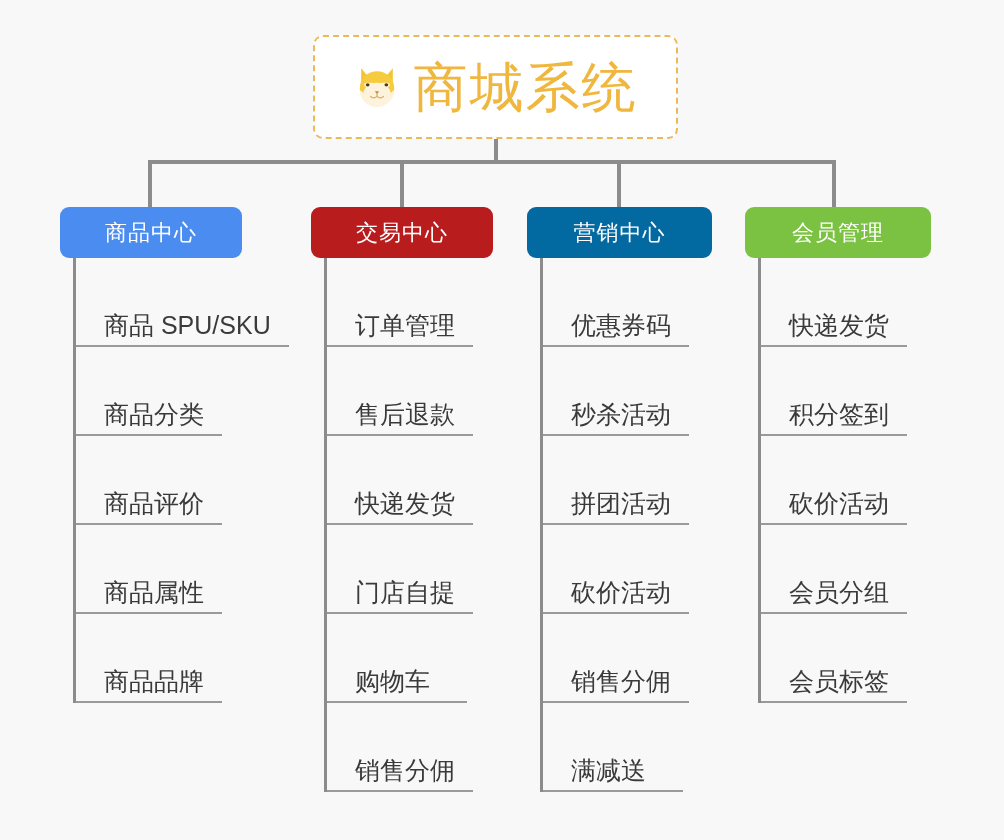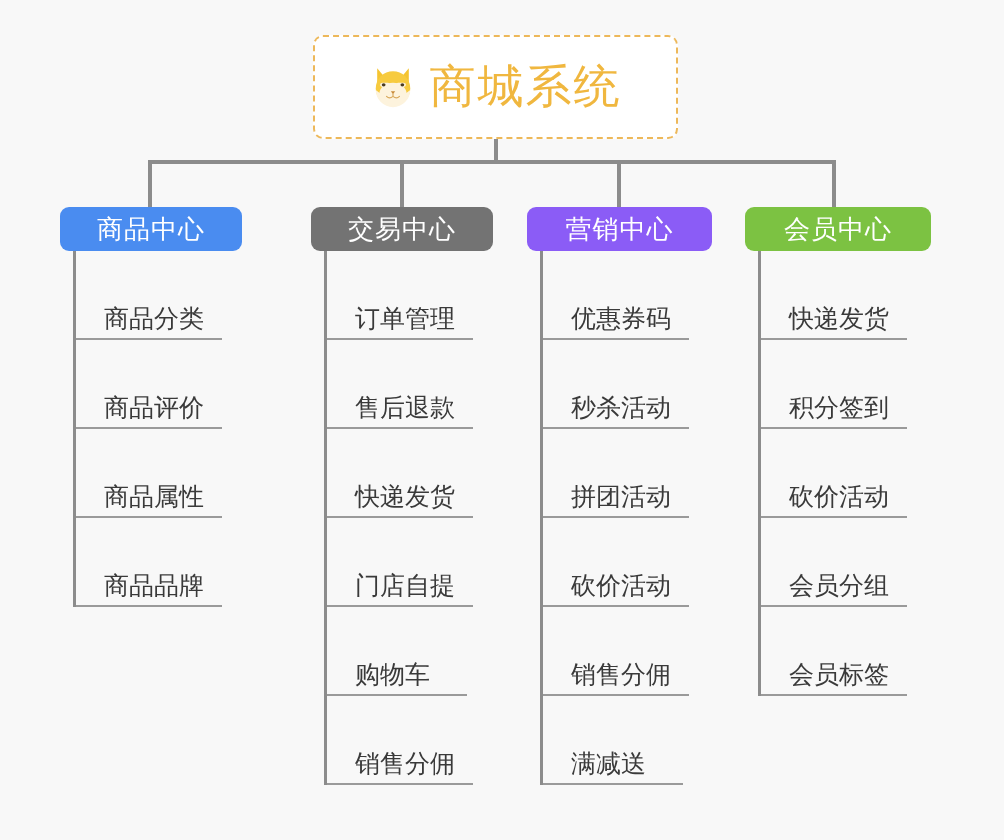--- a/index.html
+++ b/index.html
@@ -37,26 +37,25 @@
     justify-content: center;
     gap: 14px;
   }
   .root-icon {
     width: 46px;
     height: 46px;
     flex: 0 0 auto;
     display: block;
   }
   .root-title {
-    font-size: 46px;
+    font-size: 54px;
     line-height: 1;
     color: #f0b73f;
     letter-spacing: 2px;
     white-space: nowrap;
-    font-family: Liberation Serif, serif;
   }
 
   
   .conn {
     position: absolute;
     background: #8c8c8c;
   }
   .conn-stem {       
     left: 494px;
     top: 139px;
@@ -84,33 +83,33 @@
     position: absolute;
     top: 207px;
   }
   .cat-1 { left: 60px;  }
   .cat-2 { left: 311px; }
   .cat-3 { left: 527px; }
   .cat-4 { left: 745px; }
 
   .cat-header {
     box-sizing: border-box;
-    height: 44px;
+    height: 51px;
     border-radius: 9px;
     display: flex;
     align-items: center;
     justify-content: center;
     color: #ffffff;
-    font-size: 26px;
+    font-size: 22px;
     letter-spacing: 1px;
     white-space: nowrap;
   }
   .cat-1 .cat-header { width: 182px; background: #4a8cf0; }
-  .cat-2 .cat-header { width: 182px; background: #737373; }
-  .cat-3 .cat-header { width: 185px; background: #8b5cf6; }
+  .cat-2 .cat-header { width: 182px; background: #b91c1c; }
+  .cat-3 .cat-header { width: 185px; background: #0369a1; }
   .cat-4 .cat-header { width: 186px; background: #7cc242; }
 
   
   .leaf-list {
     position: relative;
     margin-left: 13px;
     padding-left: 0;
     border-left: 3px solid #8c8c8c;
   }
   .leaf {
@@ -158,20 +157,23 @@
   <div class="conn conn-bus"></div>
   <div class="conn conn-drop d1"></div>
   <div class="conn conn-drop d2"></div>
   <div class="conn conn-drop d3"></div>
   <div class="conn conn-drop d4"></div>
 
   <div class="category cat-1">
     <div class="cat-header">商品中心</div>
     <div class="leaf-list">
       <div class="leaf">
+          <span class="leaf-label">商品 SPU/SKU</span>
+        </div>
+      <div class="leaf">
           <span class="leaf-label">商品分类</span>
         </div>
       <div class="leaf">
           <span class="leaf-label">商品评价</span>
         </div>
       <div class="leaf">
           <span class="leaf-label">商品属性</span>
         </div>
       <div class="leaf">
           <span class="leaf-label">商品品牌</span>
@@ -221,21 +223,21 @@
       <div class="leaf">
           <span class="leaf-label">销售分佣</span>
         </div>
       <div class="leaf">
           <span class="leaf-label">满减送</span>
         </div>
     </div>
   </div>
 
   <div class="category cat-4">
-    <div class="cat-header">会员中心</div>
+    <div class="cat-header">会员管理</div>
     <div class="leaf-list">
       <div class="leaf">
           <span class="leaf-label">快递发货</span>
         </div>
       <div class="leaf">
           <span class="leaf-label">积分签到</span>
         </div>
       <div class="leaf">
           <span class="leaf-label">砍价活动</span>
         </div>

